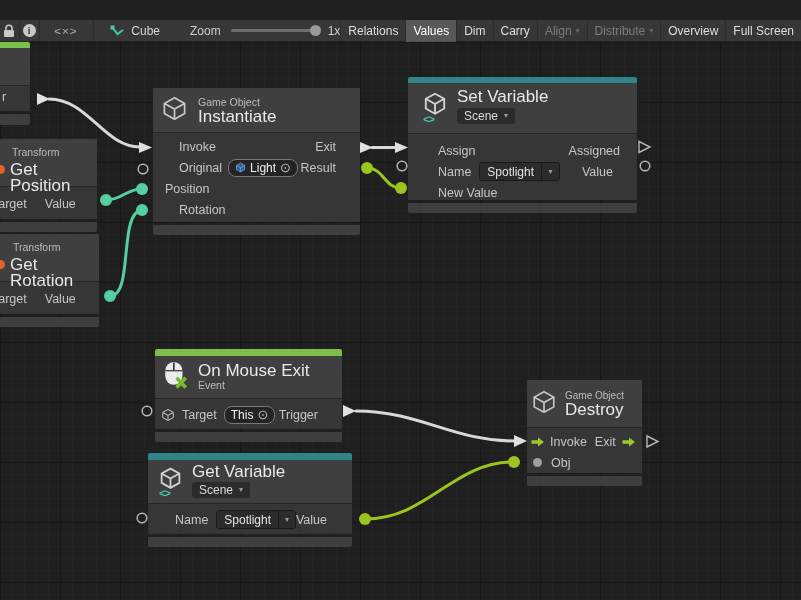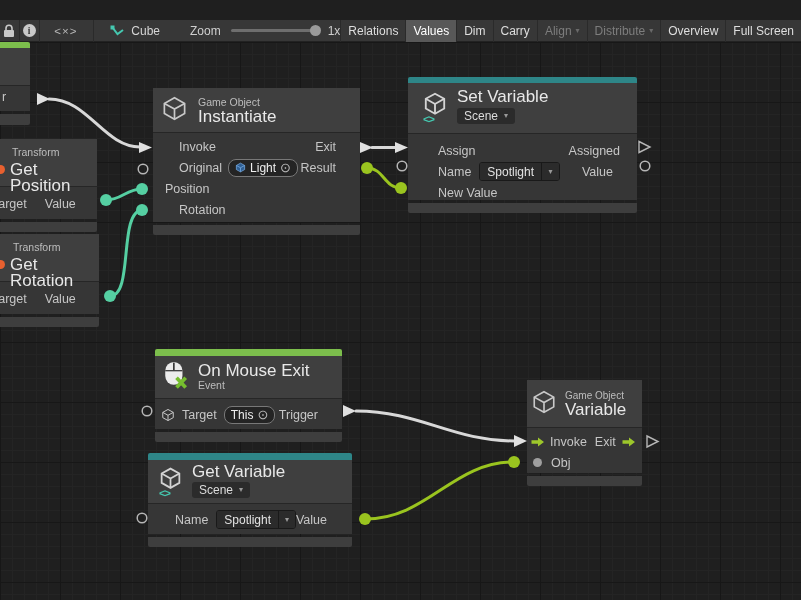--- a/index.html
+++ b/index.html
@@ -335,21 +335,21 @@
   <div class="node" style="left:527px;top:380px;width:115px;">
     <div class="nhead" style="height:47px;">
       <span style="margin-left:4px;">
         <svg width="26" height="26" viewBox="0 0 24 24">
           <path d="M12 2.5 L21 7.5 V16.5 L12 21.5 L3 16.5 V7.5 Z" fill="none" stroke="#c9c9c9" stroke-width="1.5"></path>
           <path d="M3 7.5 L12 12.5 L21 7.5 M12 12.5 V21.5" fill="none" stroke="#c9c9c9" stroke-width="1.5"></path>
         </svg>
       </span>
       <div style="margin-left:8px;">
         <div class="cat" style="font-size:10px;">Game Object</div>
-        <div class="ttl">Variable</div>
+        <div class="ttl">Destroy</div>
       </div>
     </div>
     <div class="nbody" style="height:46px;padding-top:3px;">
       <div class="prow">
         <span style="margin-left:4px;display:inline-flex;">
           <svg width="14" height="10" viewBox="0 0 13 10">
               <path d="M0 3.2 H6.5 V0.5 L12.5 5 L6.5 9.5 V6.8 H0 Z" fill="#9DC72B"></path>
             </svg>
         </span>
         <span style="margin-left:5px;">Invoke</span>

